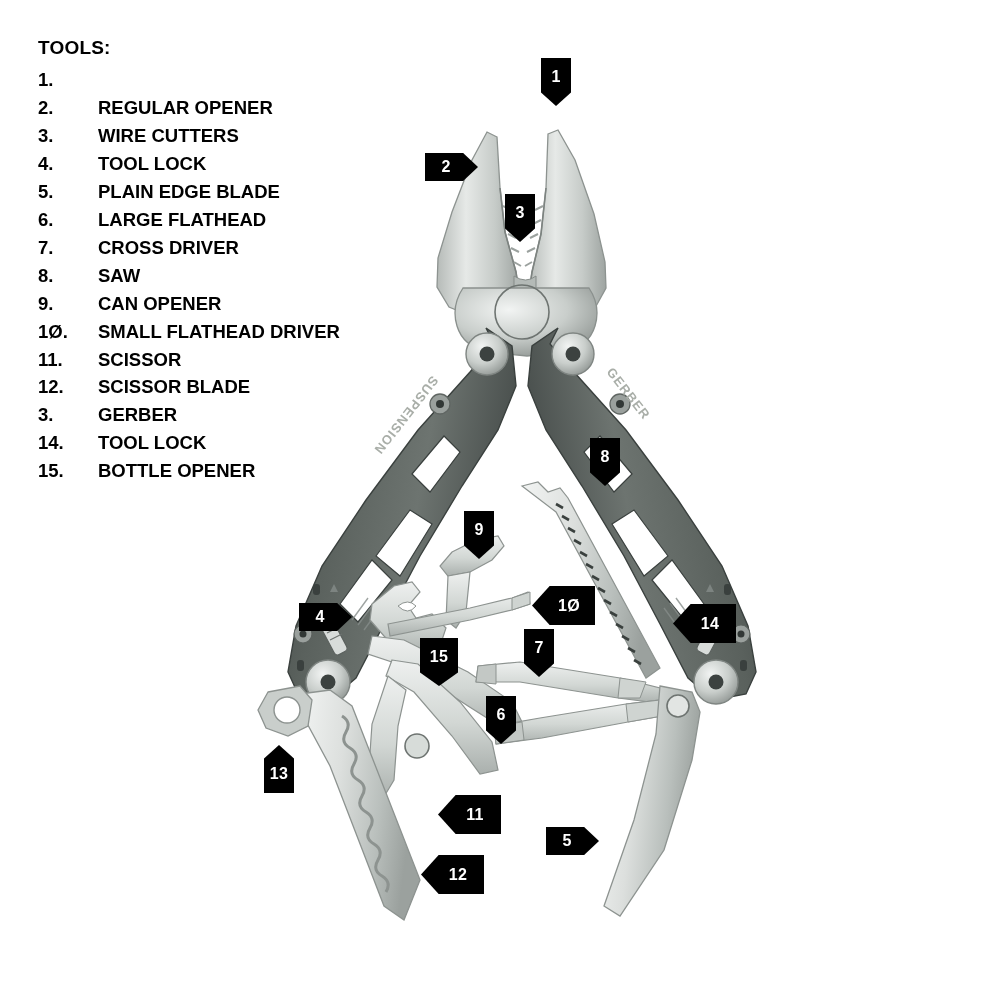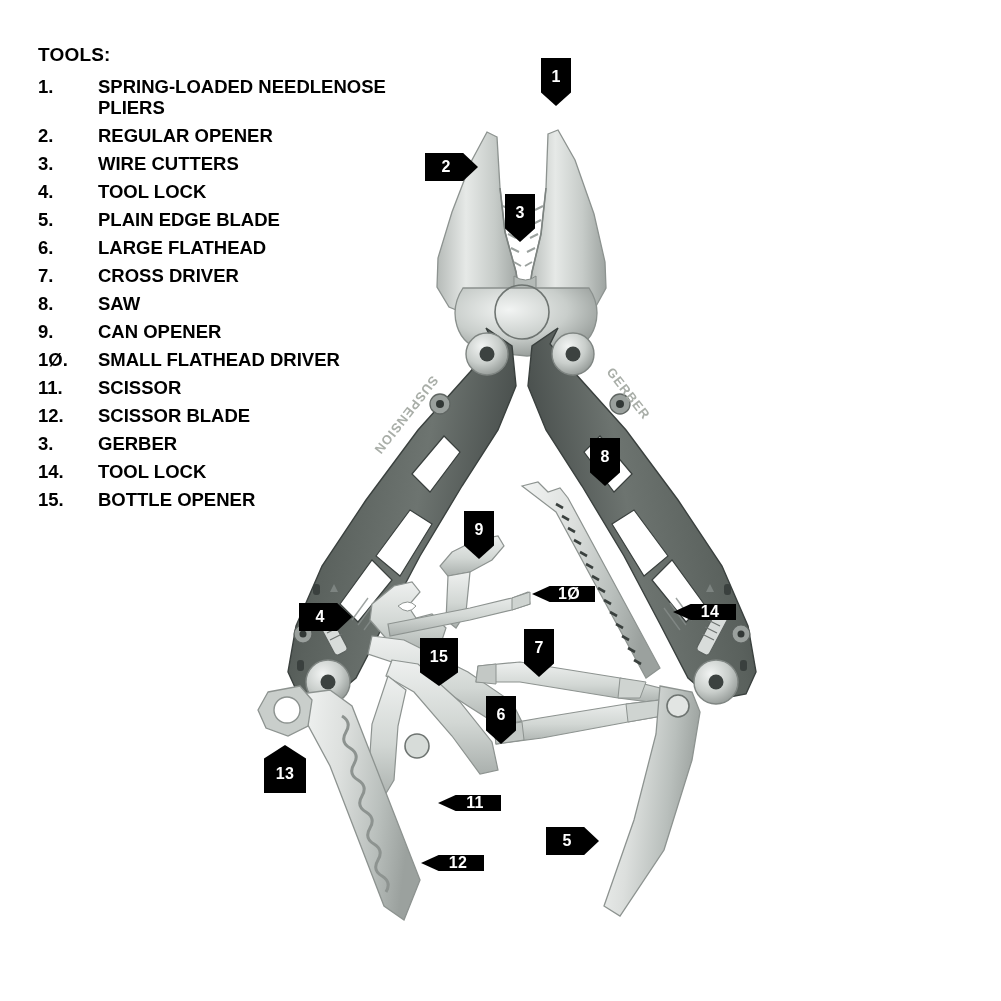--- a/index.html
+++ b/index.html
@@ -16,21 +16,21 @@
     width: 1001px;
     height: 1001px;
     background: #ffffff;
     overflow: hidden;
   }
 
   
   #legend {
     position: absolute;
     left: 38px;
-    top: 45px;
+    top: 38px;
     width: 400px;
     z-index: 40;
   }
   #legend-title {
     font-size: 19px;
     font-weight: bold;
     letter-spacing: 0.2px;
     color: #000000;
     line-height: 1.0;
     margin-bottom: 12px;
@@ -74,33 +74,33 @@
     letter-spacing: 0.3px;
   }
   
   .callout.dir-down {
     width: 30px; height: 38px;
     padding-bottom: 10px;
     -webkit-clip-path: polygon(0 0, 100% 0, 100% 72%, 50% 100%, 0 72%);
     clip-path: polygon(0 0, 100% 0, 100% 72%, 50% 100%, 0 72%);
   }
   .callout.dir-up {
-    width: 42px; height: 38px;
+    width: 30px; height: 38px;
     padding-top: 10px;
     -webkit-clip-path: polygon(50% 0, 100% 28%, 100% 100%, 0 100%, 0 28%);
     clip-path: polygon(50% 0, 100% 28%, 100% 100%, 0 100%, 0 28%);
   }
   .callout.dir-right {
     width: 42px; height: 28px;
     padding-right: 11px;
     -webkit-clip-path: polygon(0 0, 72% 0, 100% 50%, 72% 100%, 0 100%);
     clip-path: polygon(0 0, 72% 0, 100% 50%, 72% 100%, 0 100%);
   }
   .callout.dir-left {
-    width: 42px; height: 16px;
+    width: 42px; height: 39px;
     padding-left: 11px;
     -webkit-clip-path: polygon(28% 0, 100% 0, 100% 100%, 28% 100%, 0 50%);
     clip-path: polygon(28% 0, 100% 0, 100% 100%, 28% 100%, 0 50%);
   }
   .callout.wide.dir-left { width: 52px; }
   .callout.wide.dir-down { width: 38px; }
 
   
   #artwork {
     position: absolute;
@@ -319,22 +319,20 @@
       <path d="M660 686 L692 692 L700 712 L692 760 L664 850 L620 916 L604 906 L634 820 L656 734 Z" fill="url(#gBlade)" stroke="#8d9390" stroke-width="1.3"></path>
       <circle cx="678" cy="706" r="11" fill="#e2e5e3" stroke="#6e7471" stroke-width="1.6"></circle>
     </g>
   </svg>
 
   <div id="legend">
     <div id="legend-title">TOOLS:</div>
     <div id="legend-list">
         <div class="legend-row">
           <div class="legend-num">1.</div>
-          <div class="legend-label">SPRING-LOADED NEEDLENOSE
-PLIERS</div>
         </div>
         <div class="legend-row">
           <div class="legend-num">2.</div>
           <div class="legend-label">REGULAR OPENER</div>
         </div>
         <div class="legend-row">
           <div class="legend-num">3.</div>
           <div class="legend-label">WIRE CUTTERS</div>
         </div>
         <div class="legend-row">

